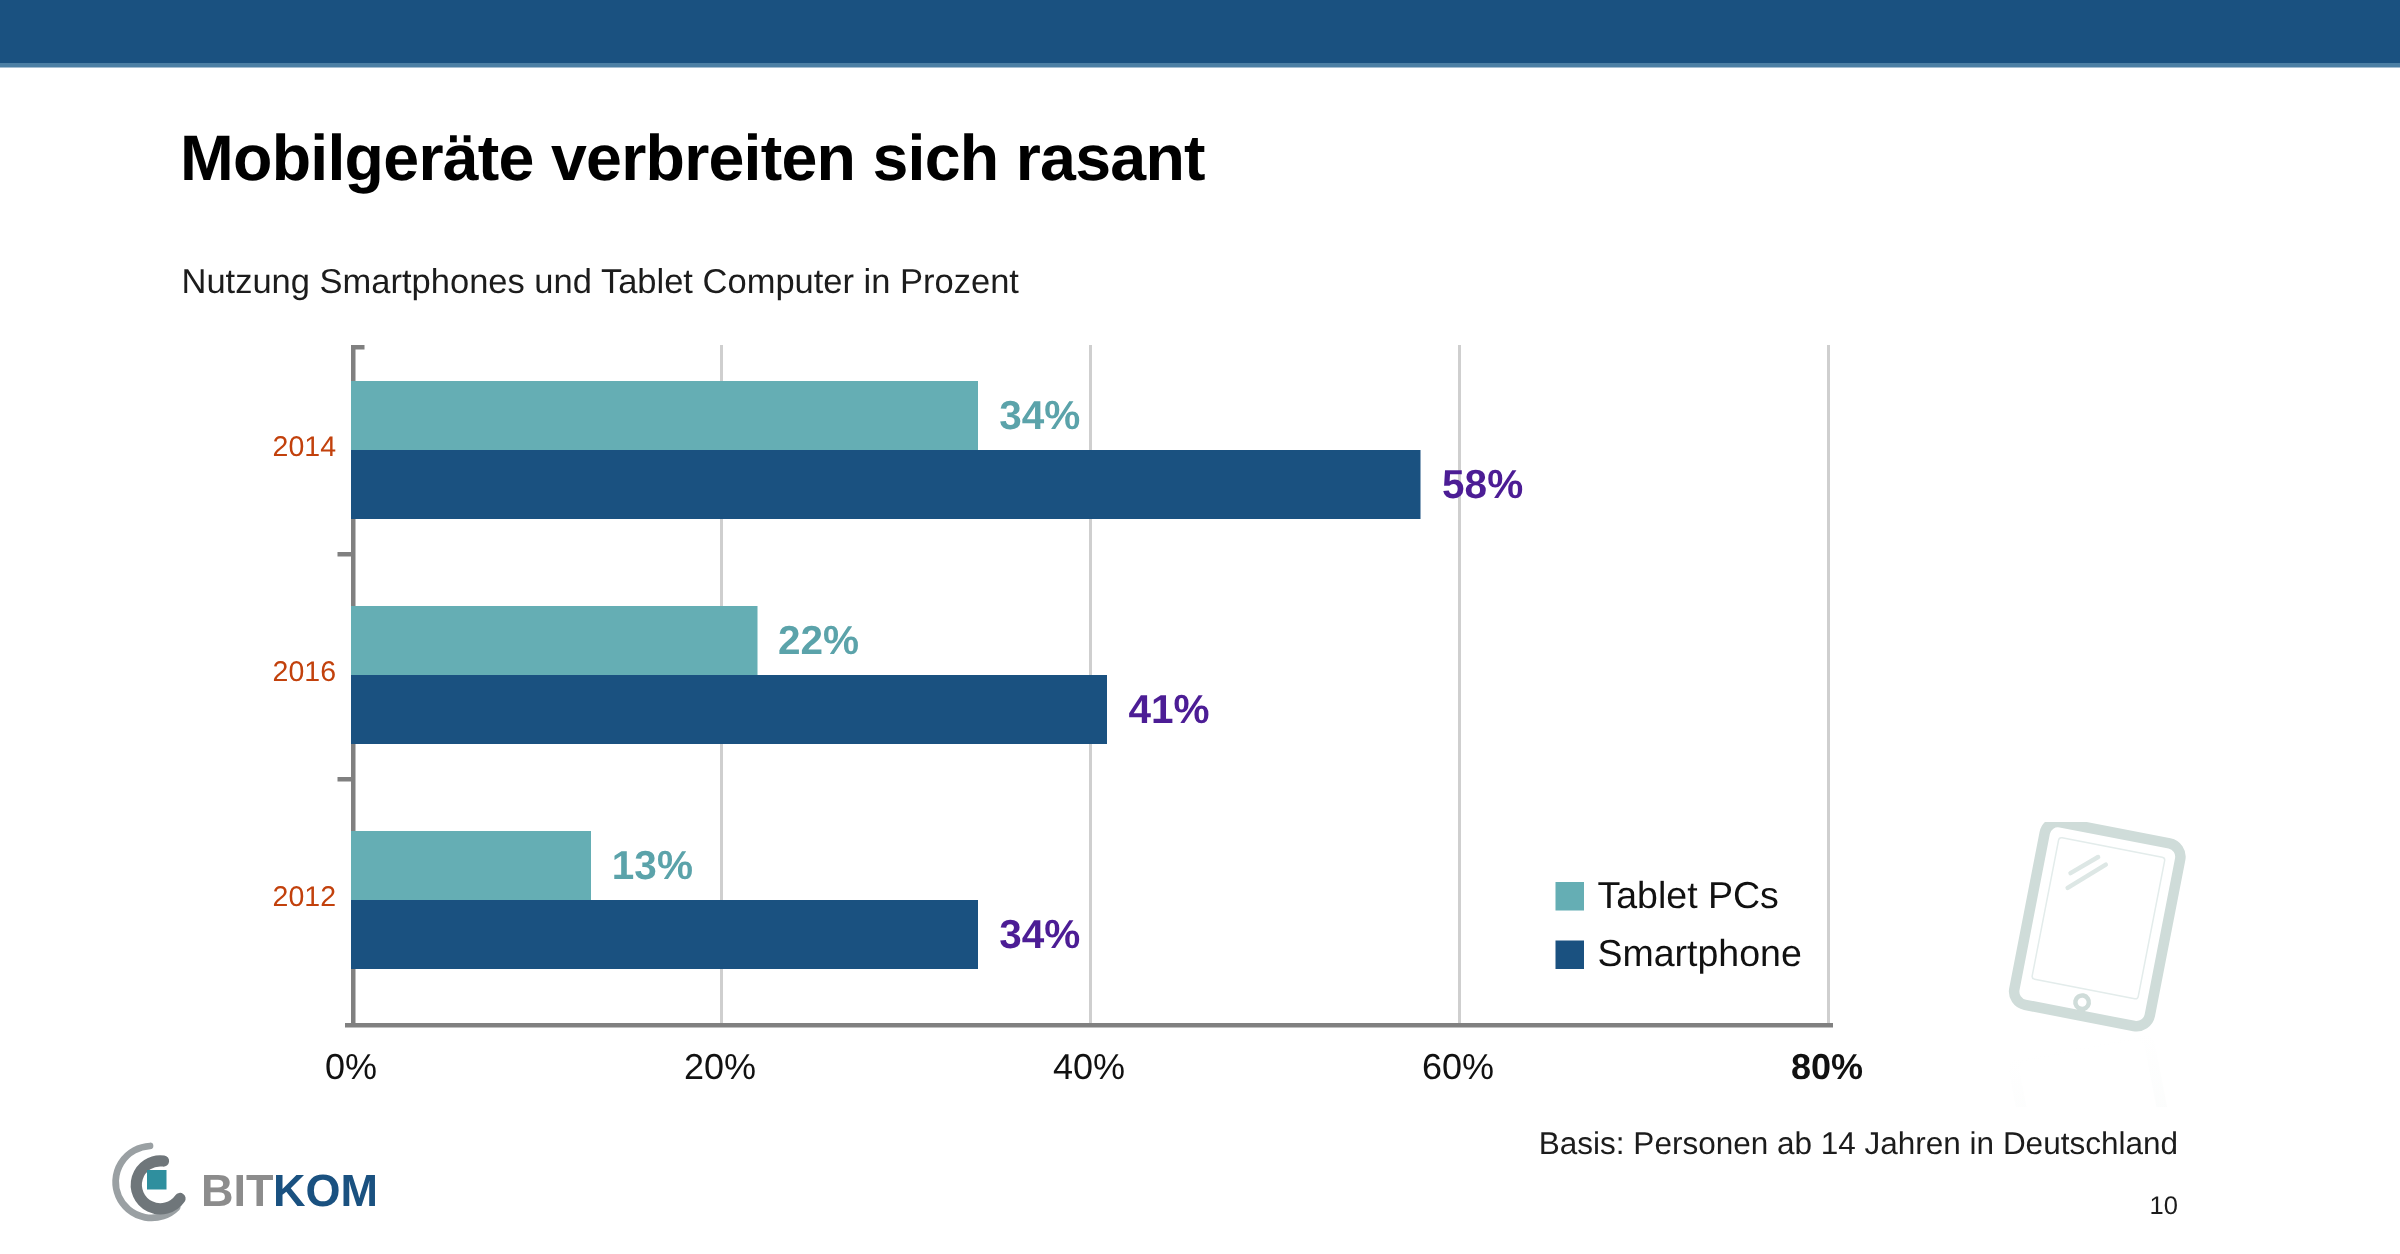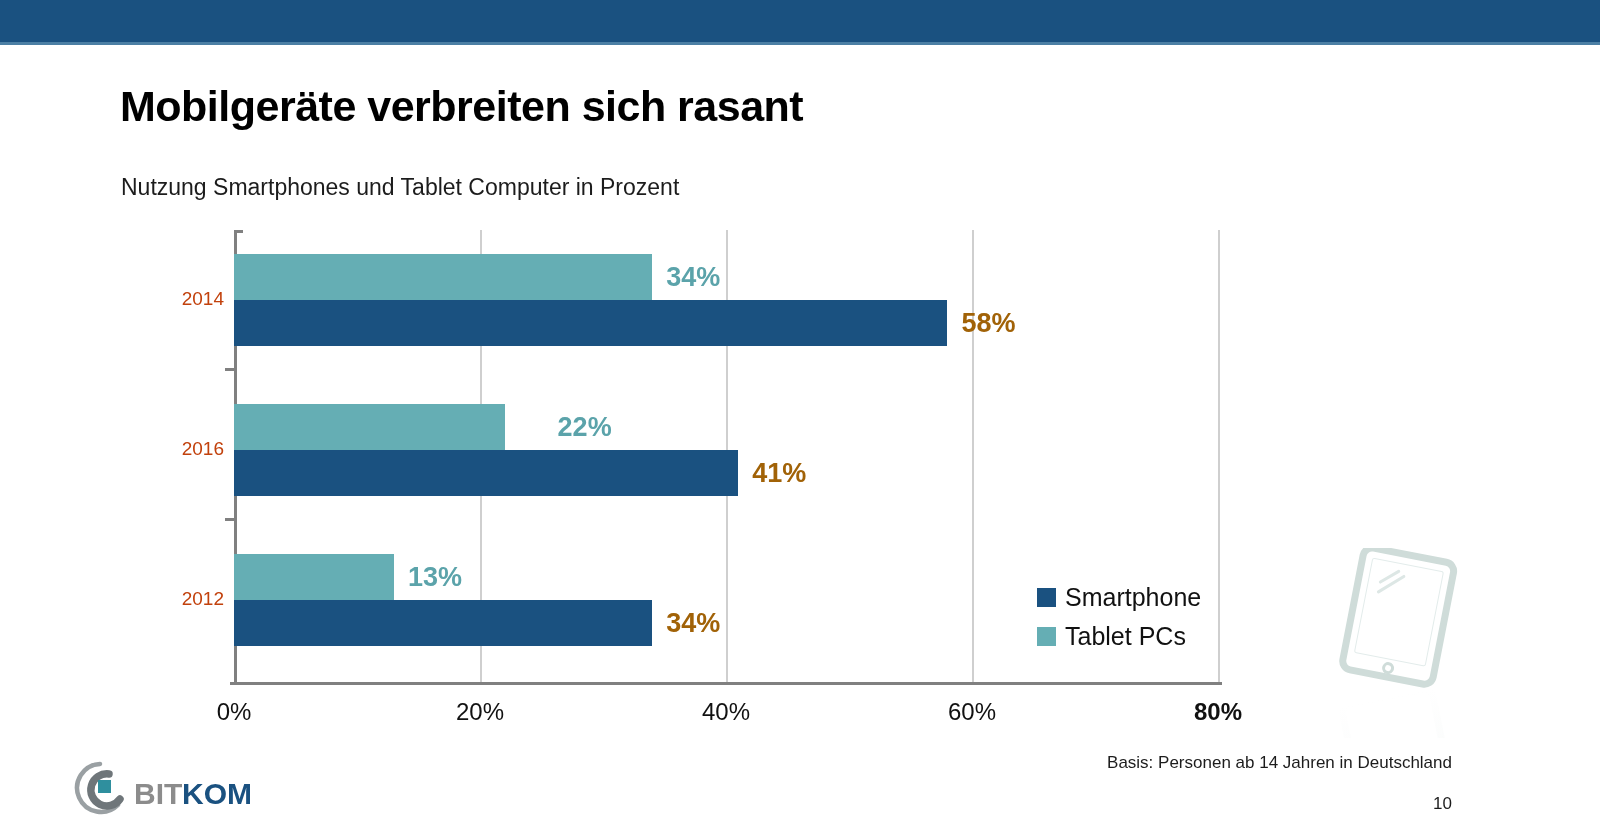--- a/index.html
+++ b/index.html
@@ -99,21 +99,21 @@
   .bar.smartphone { background: #1a5180; }
 
   .bar-label {
     position: absolute;
     font-size: 27px;
     font-weight: bold;
     white-space: nowrap;
     line-height: 46px;
   }
   .bar-label.tablet     { color: #5ba3aa; }
-  .bar-label.smartphone { color: #a16207; }
+  .bar-label.smartphone { color: #4c1d95; }
 
   
   .cat-label {
     position: absolute;
     right: 1604px;           
     font-size: 19px;
     color: #c2410c;
     white-space: nowrap;
   }
 
@@ -156,21 +156,21 @@
     left: 1318px; top: 548px;
     width: 180px; height: 190px;
     pointer-events: none;
   }
 
   
   .footer-notes {
     position: absolute;
     right: 148px; top: 752px;
     text-align: right;
-    font-size: 17px;
+    font-size: 21px;
     line-height: 21px;
     color: #1c1c1c;
   }
   .page-number {
     position: absolute;
     right: 148px; top: 794px;
     font-size: 17px;
     color: #1c1c1c;
   }
 
@@ -203,21 +203,21 @@
   <div id="yticks">
       <div class="ytick" style="top: 138px;"></div>
       <div class="ytick" style="top: 288px;"></div>
     </div>
   <div id="bars">
       <div class="bar tablet" style="top: 24px; width: 418.2px;"></div>
       <div class="bar-label tablet" style="top: 24px; left: 432.2px;">34%</div>
       <div class="bar smartphone" style="top: 70px; width: 713.4px;"></div>
       <div class="bar-label smartphone" style="top: 70px; left: 727.4px;">58%</div>
       <div class="bar tablet" style="top: 174px; width: 270.6px;"></div>
-      <div class="bar-label tablet" style="top: 174px; left: 284.6px; margin-left: 39px;">22%</div>
+      <div class="bar-label tablet" style="top: 174px; left: 284.6px;">22%</div>
       <div class="bar smartphone" style="top: 220px; width: 504.3px;"></div>
       <div class="bar-label smartphone" style="top: 220px; left: 518.3px;">41%</div>
       <div class="bar tablet" style="top: 324px; width: 159.9px;"></div>
       <div class="bar-label tablet" style="top: 324px; left: 173.9px;">13%</div>
       <div class="bar smartphone" style="top: 370px; width: 418.2px;"></div>
       <div class="bar-label smartphone" style="top: 370px; left: 432.2px;">34%</div>
     </div>
   <div id="xticklabels">
       <div class="xtick-label" style="left: 0px;">0%</div>
       <div class="xtick-label" style="left: 246px;">20%</div>
@@ -228,26 +228,26 @@
 </div>
 
 <div id="catlabels">
     <div class="cat-label" style="position: absolute; left: 166px; top: 288px; width: 58px; text-align: right; right: auto;">2014</div>
     <div class="cat-label" style="position: absolute; left: 166px; top: 438px; width: 58px; text-align: right; right: auto;">2016</div>
     <div class="cat-label" style="position: absolute; left: 166px; top: 588px; width: 58px; text-align: right; right: auto;">2012</div>
   </div>
 
 <div class="legend">
   <div class="legend-row">
+    <span class="legend-swatch tablet"></span>
+    <span class="legend-text">Tablet PCs</span>
+  </div>
+  <div class="legend-row">
     <span class="legend-swatch smartphone"></span>
     <span class="legend-text">Smartphone</span>
-  </div>
-  <div class="legend-row">
-    <span class="legend-swatch tablet"></span>
-    <span class="legend-text">Tablet PCs</span>
   </div>
 </div>
 
 <svg class="tablet-art" viewBox="0 0 180 190">
   <defs>
     <linearGradient id="reflFade" x1="0" y1="0" x2="0" y2="1">
       <stop offset="0%" stop-color="#cfdcd9" stop-opacity="0.55"></stop>
       <stop offset="100%" stop-color="#cfdcd9" stop-opacity="0"></stop>
     </linearGradient>
   </defs>

